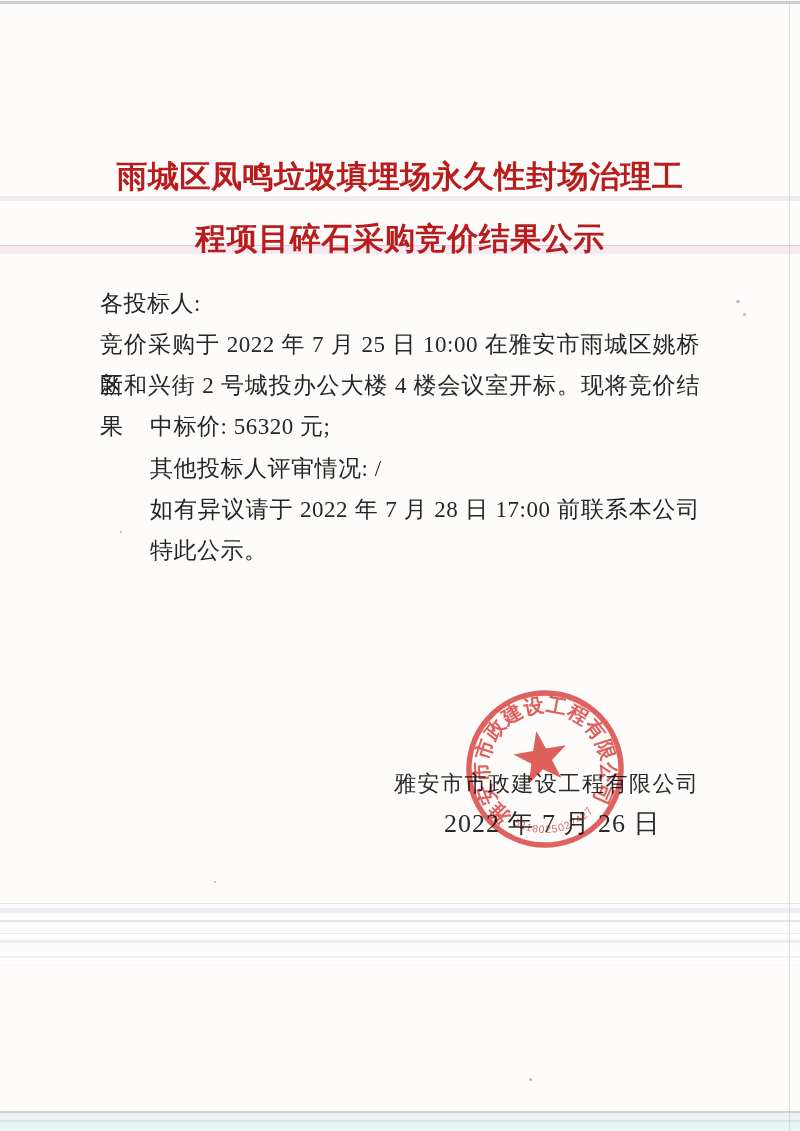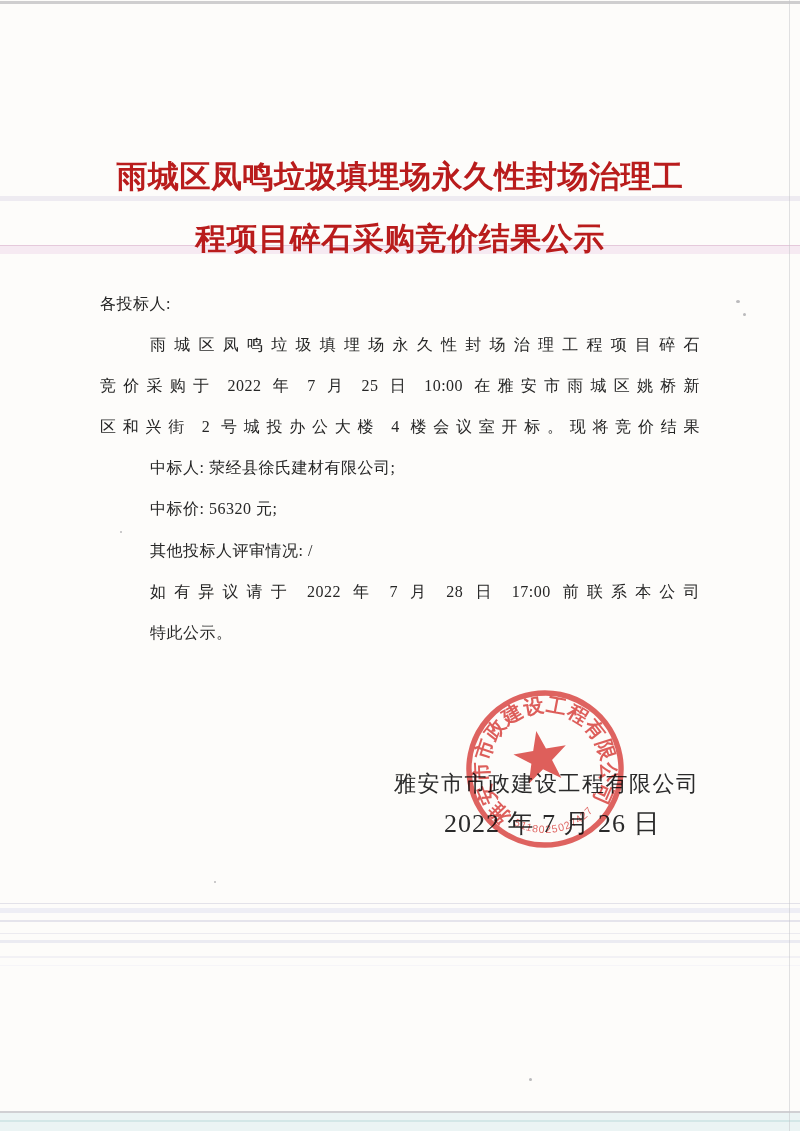--- a/index.html
+++ b/index.html
@@ -15,21 +15,21 @@
   
   .doc-title{
     position:absolute;top:146px;left:0;width:100%;
     text-align:center;
     font-size:31px;font-weight:bold;line-height:62px;
     color:#b91c1c;letter-spacing:0.5px;
   }
   
   .doc-body{
     position:absolute;top:283px;left:100px;width:600px;
-    font-size:16px;line-height:41px;letter-spacing:0.5px;
+    font-size:23px;line-height:41px;letter-spacing:0.5px;
   }
   .bline{height:41px;overflow:visible;white-space:nowrap;}
   .bline.indent{padding-left:50px;}
   .bline.justify{
     white-space:normal;
     text-align:justify;text-align-last:justify;
   }
   .bline.gap{margin-top:1px;}
   
   .sig-company{
@@ -100,24 +100,22 @@
   <div class="speck s5"></div>
   <div class="speck s6"></div>
 
   <div class="doc-title">
     <div>雨城区凤鸣垃圾填埋场永久性封场治理工</div>
     <div>程项目碎石采购竞价结果公示</div>
   </div>
 
   <div class="doc-body">
     <div class="bline">各投标人:</div>
-    <div class="bline indent justify">雨城区凤鸣垃圾填埋场永久性封场治理工程项目碎石</div>
     <div class="bline justify">竞价采购于 2022 年 7 月 25 日 10:00 在雅安市雨城区姚桥新</div>
     <div class="bline justify">区和兴街 2 号城投办公大楼 4 楼会议室开标。现将竞价结果</div>
-    <div class="bline indent">中标人: 荥经县徐氏建材有限公司;</div>
     <div class="bline indent">中标价: 56320 元;</div>
     <div class="bline indent gap">其他投标人评审情况: /</div>
     <div class="bline indent justify">如有异议请于 2022 年 7 月 28 日 17:00 前联系本公司</div>
     <div class="bline indent">特此公示。</div>
   </div>
 
   <div class="sig-company">雅安市市政建设工程有限公司</div>
   <div class="sig-date">2022 年 7 月 26 日</div>
 
   <svg class="seal" viewBox="0 0 222 222" xmlns="http://www.w3.org/2000/svg">

